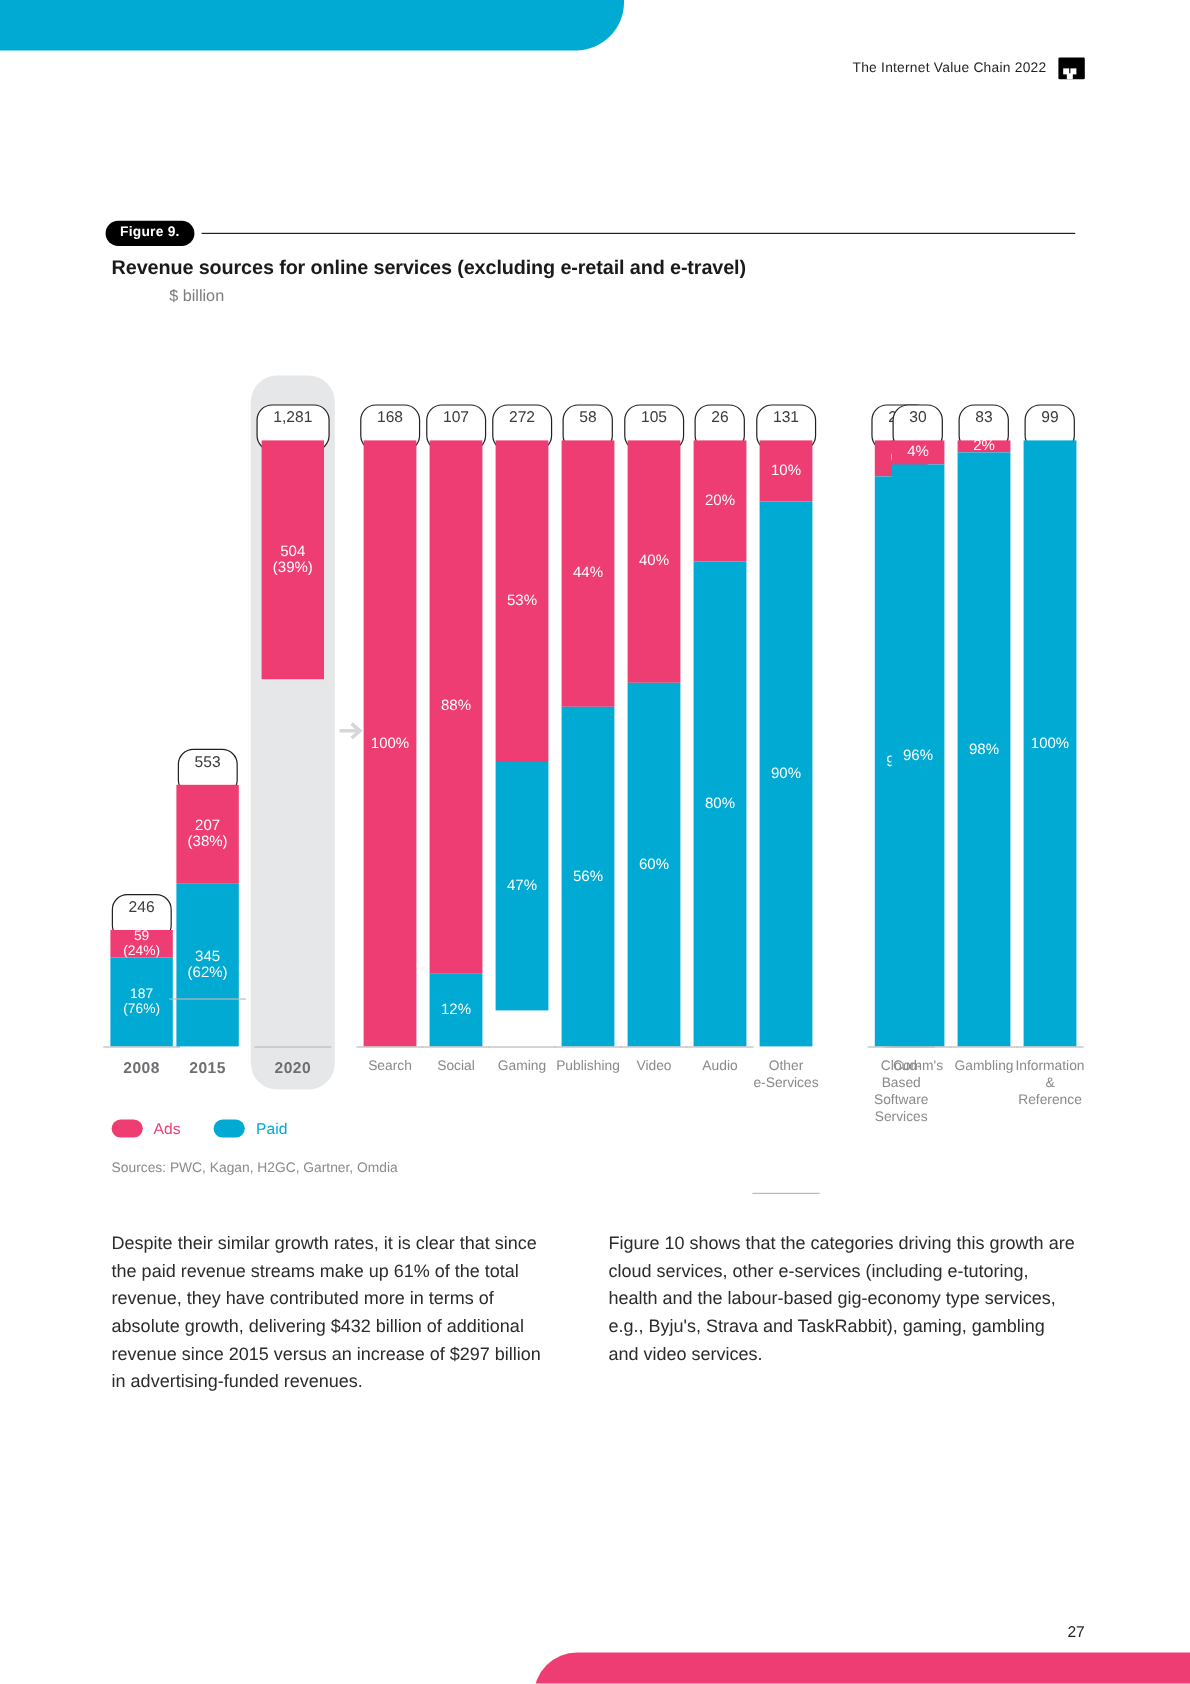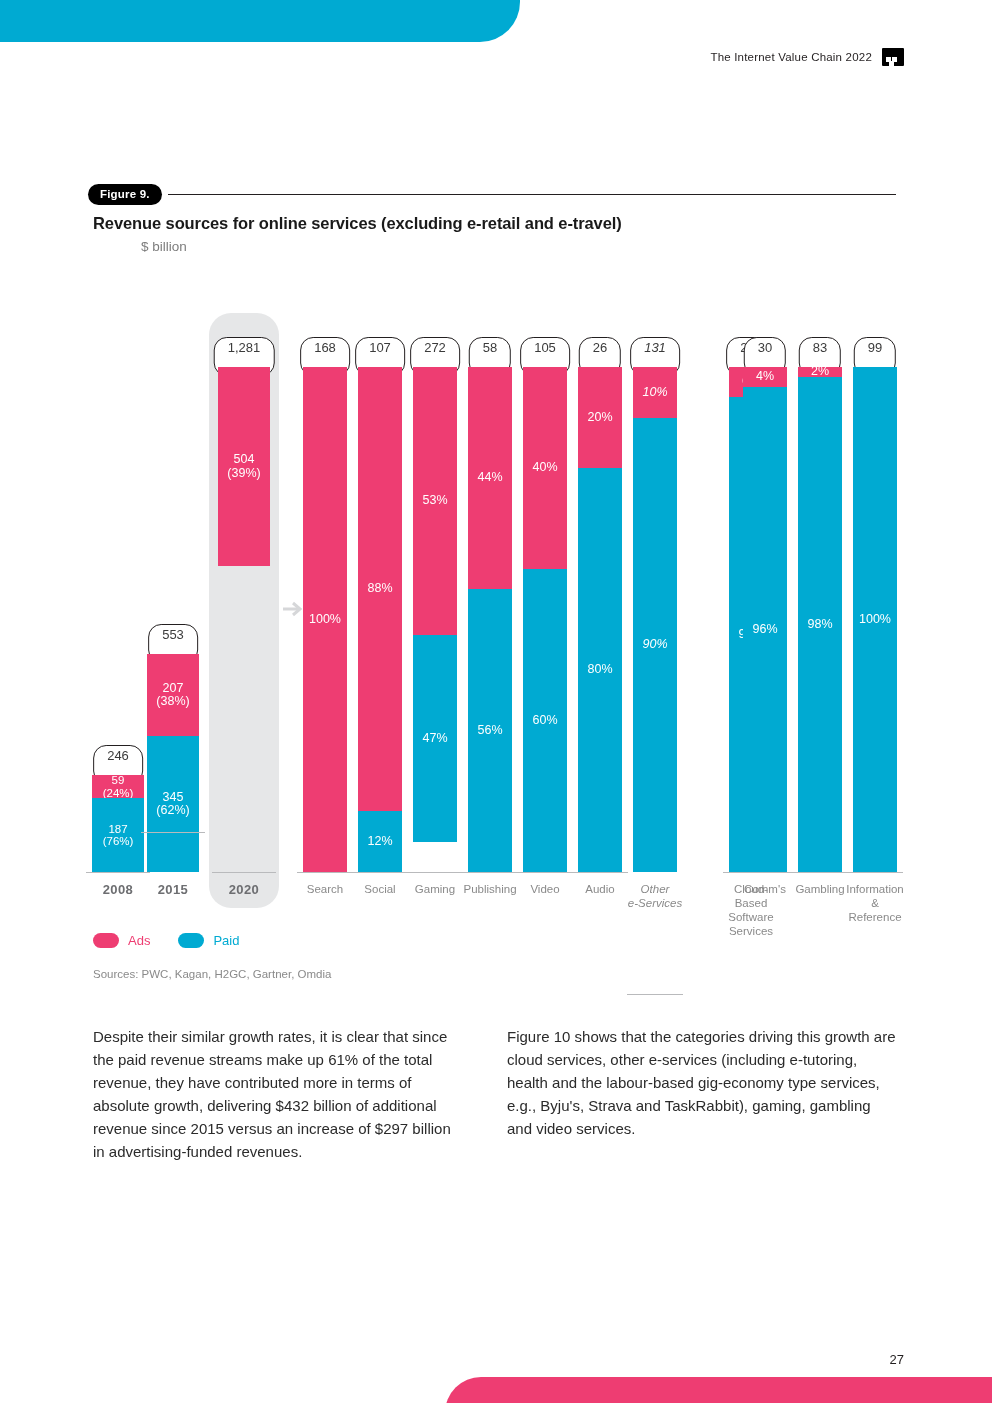--- a/index.html
+++ b/index.html
@@ -202,21 +202,21 @@
         <div class="callout" style="top:-30px">26</div>
         <div class="seg ads" style="top:0;height:101px">
           <span class="seg-label">20%</span>
         </div>
         <div class="seg paid" style="top:101px;height:404px">
           <span class="seg-label">80%</span>
         </div>
         <div class="baseline-tick"></div>
         <div class="xlabel" style="top:515px">Audio</div>
       </div>
-      <div class="bar-group" style="left: 633px; width: 44px; top: 367px; height: 627px; font-style: italic;">
+      <div class="bar-group" style="left: 633px; width: 44px; top: 367px; height: 627px;">
         <div class="callout" style="top:-30px">131</div>
         <div class="seg ads" style="top:0;height:51px">
           <span class="seg-label">10%</span>
         </div>
         <div class="seg paid" style="top:51px;height:454px">
           <span class="seg-label">90%</span>
         </div>
         <div class="baseline-tick"></div>
         <div class="xlabel" style="top:515px">Other<br>e-Services</div>
       </div>

